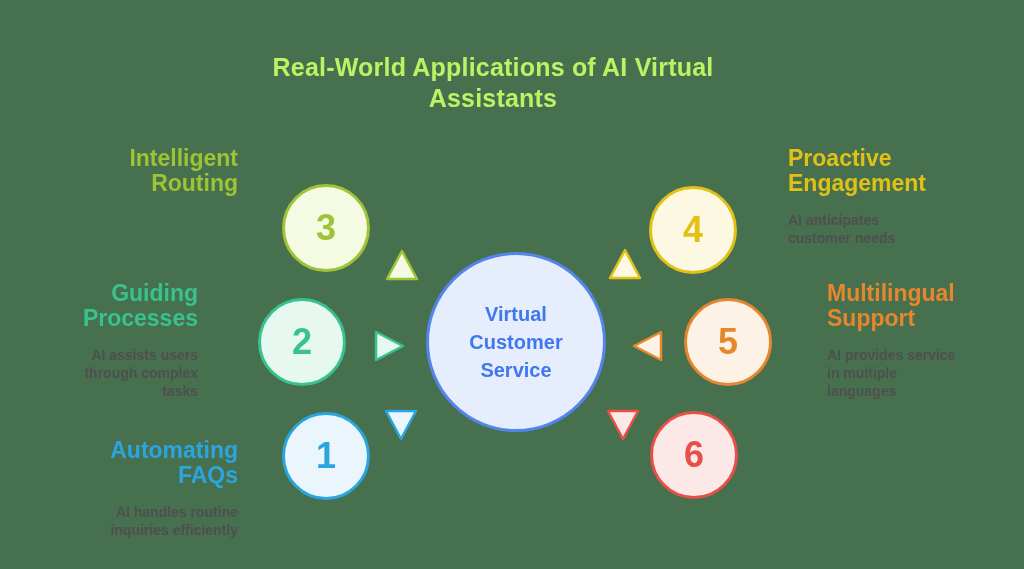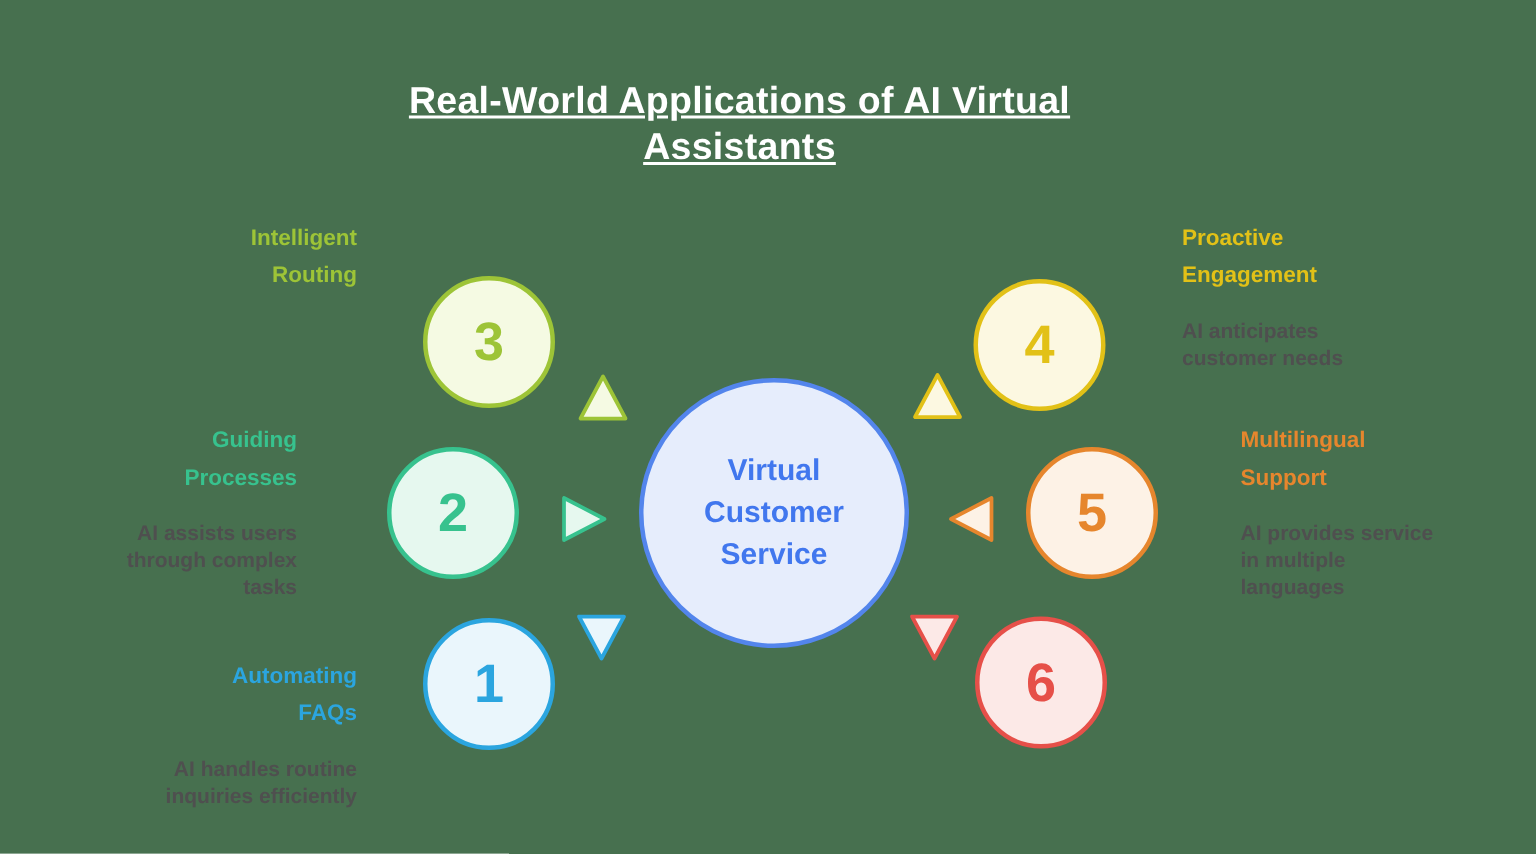--- a/index.html
+++ b/index.html
@@ -26,21 +26,21 @@
   }
 
   .text-block {
     position: absolute;
     width: 230px;
   }
   .text-block.align-right { text-align: right; }
   .text-block.align-left  { text-align: left; }
 
   .item-heading {
-    font-size: 15px;
+    font-size: 23px;
     font-weight: 700;
     line-height: 25px;
     white-space: pre-line;
   }
   .item-desc {
     font-size: 14px;
     font-weight: 700;
     line-height: 18px;
     margin-top: 15px;
     white-space: pre-line;
@@ -107,21 +107,21 @@
   .arrow polygon {
     stroke-width: 2.5px;
     stroke-linejoin: round;
   }
 </style>
 </head>
 <body>
 
 <div class="canvas" style="background-color: rgb(71, 112, 79);">
 
-  <div class="title" style="color: #ffffff; text-decoration: underline;">Real-World Applications of AI Virtual
+  <div class="title" style="color: #bef264;">Real-World Applications of AI Virtual
 Assistants</div>
 
   <div class="text-block align-right" id="text-3">
     <div class="item-heading" style="color: rgb(157, 196, 55);">Intelligent
 Routing</div>
   </div>
 
   <div class="text-block align-right" id="text-2">
     <div class="item-heading" style="color: rgb(55, 194, 142);">Guiding
 Processes</div>

